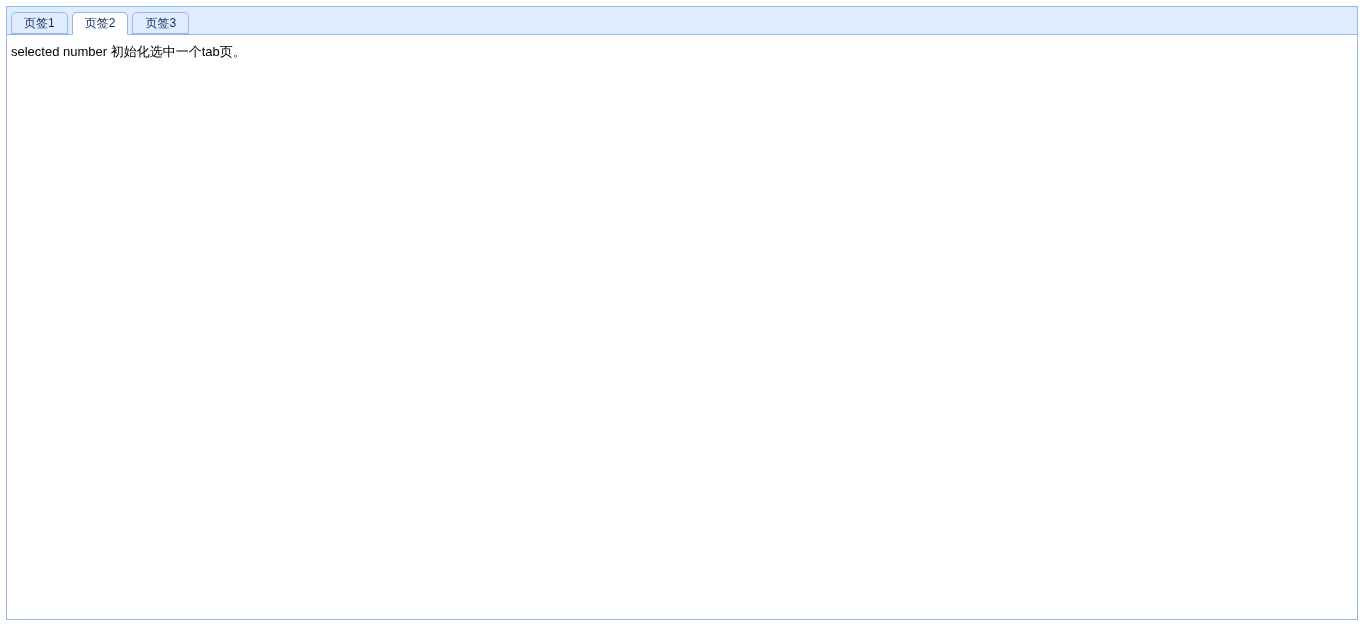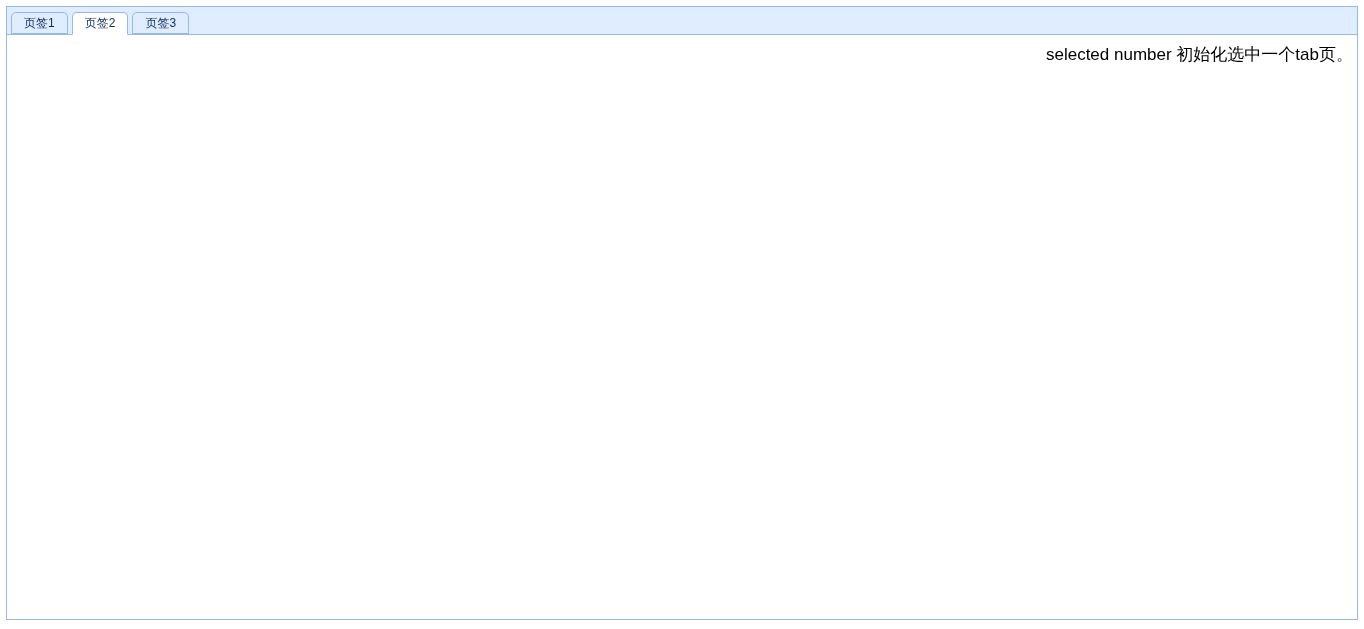--- a/index.html
+++ b/index.html
@@ -1,19 +1,18 @@
 <!DOCTYPE html>
 <html><head>
   <meta charset="utf-8">
   <style>
     * {
       box-sizing: border-box;
       margin: 0;
       padding: 0;
-      text-align: right;
     }
     body {
       font-family: Arial, "Microsoft YaHei", sans-serif;
       font-size: 12px;
       background: #ffffff;
       padding: 6px;
     }
     .tab-container {
       width: 100%;
       border: 1px solid #95b8e7;
@@ -46,21 +45,21 @@
       background: #ffffff;
       font-weight: normal;
       height: 23px;
       margin-bottom: -1px;
       border-bottom: 1px solid #ffffff;
     }
     .tab-content {
       background: #ffffff;
       padding: 8px 4px;
       min-height: 584px;
-      font-size: 17px;
+      font-size: 13px;
       color: #000000;
     }
   </style>
 </head>
 <body>
 
 <div class="tab-container">
   <div class="tab-header">
     <div class="tab">
       <span>页签1</span>

